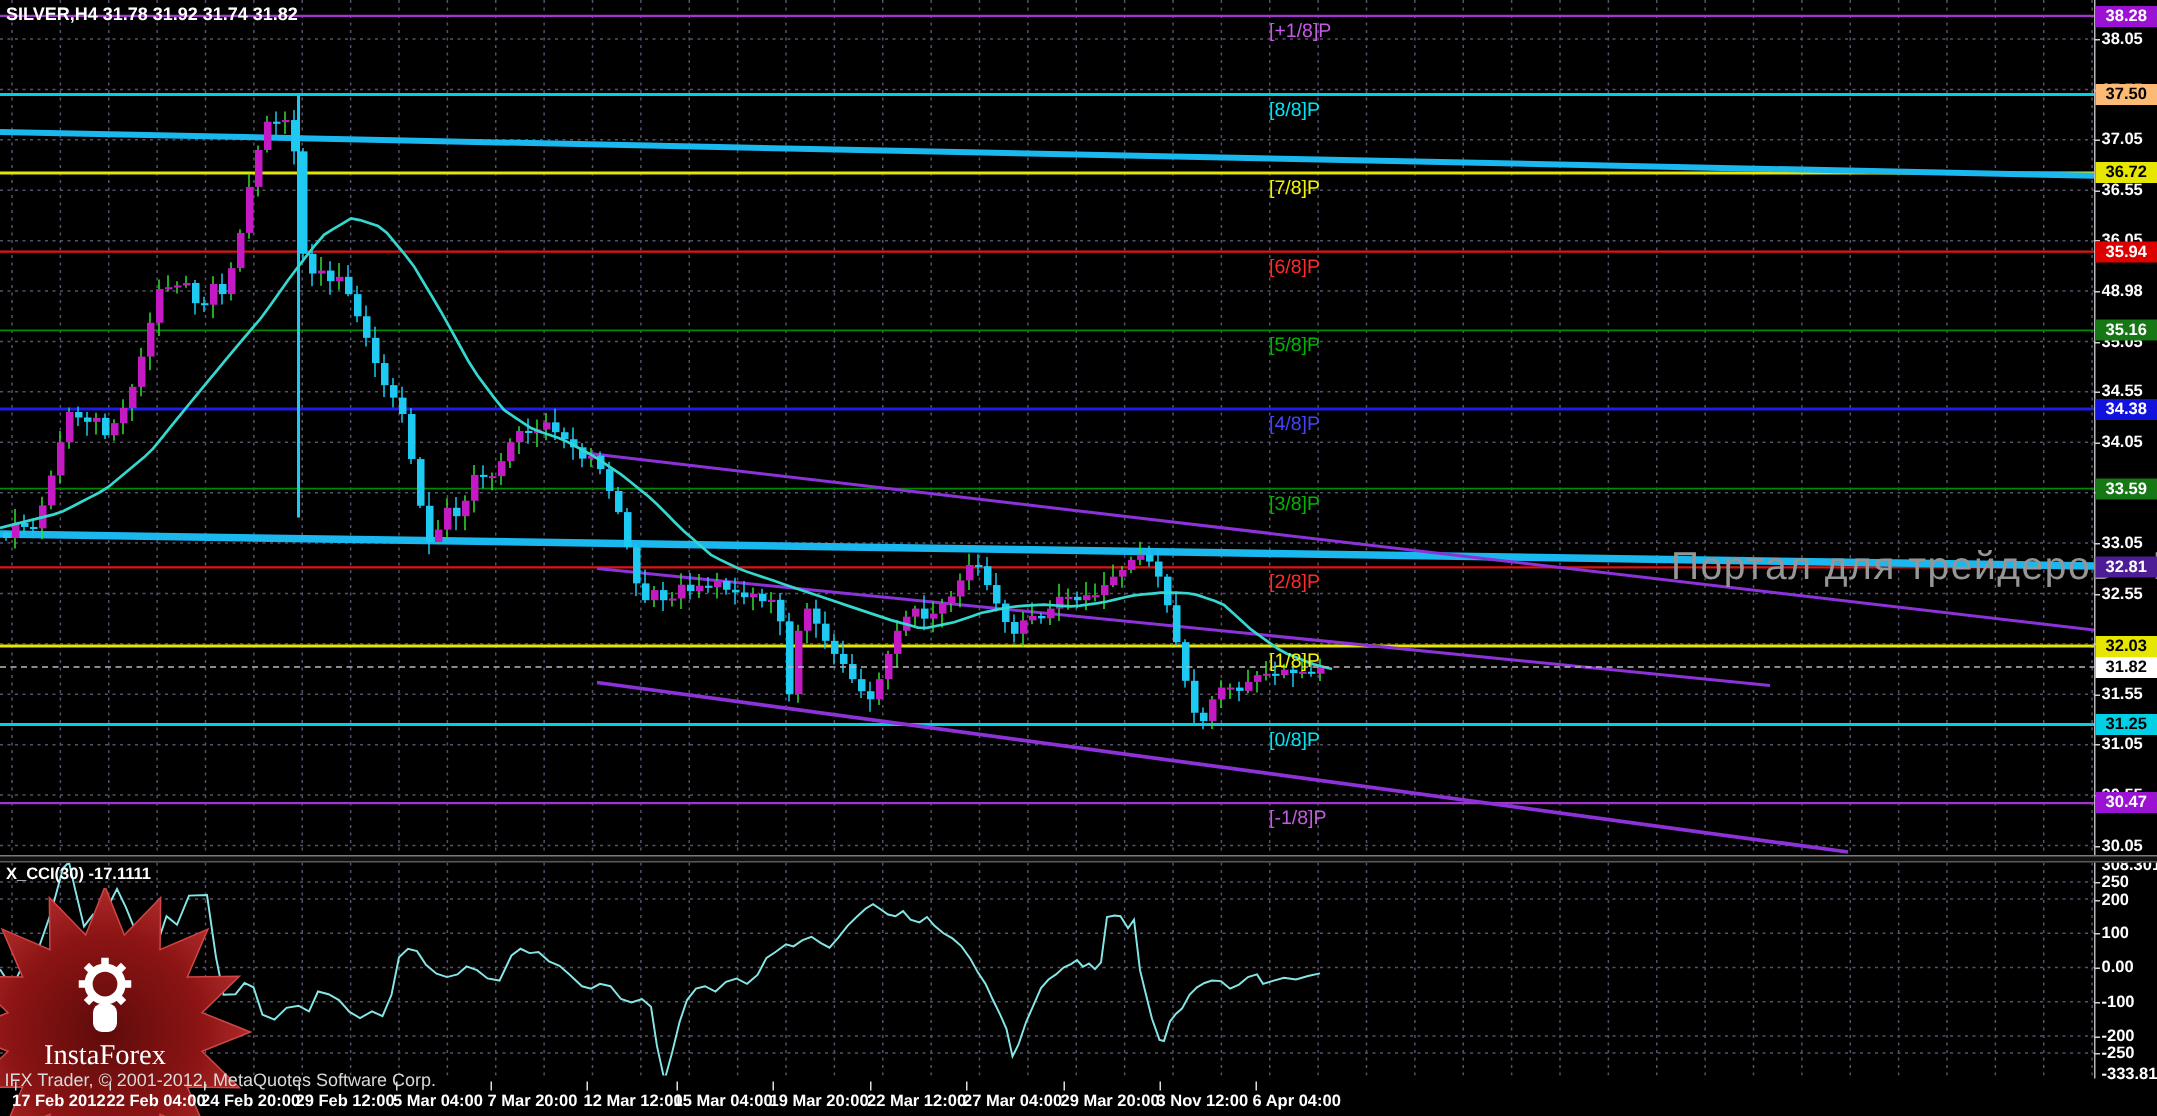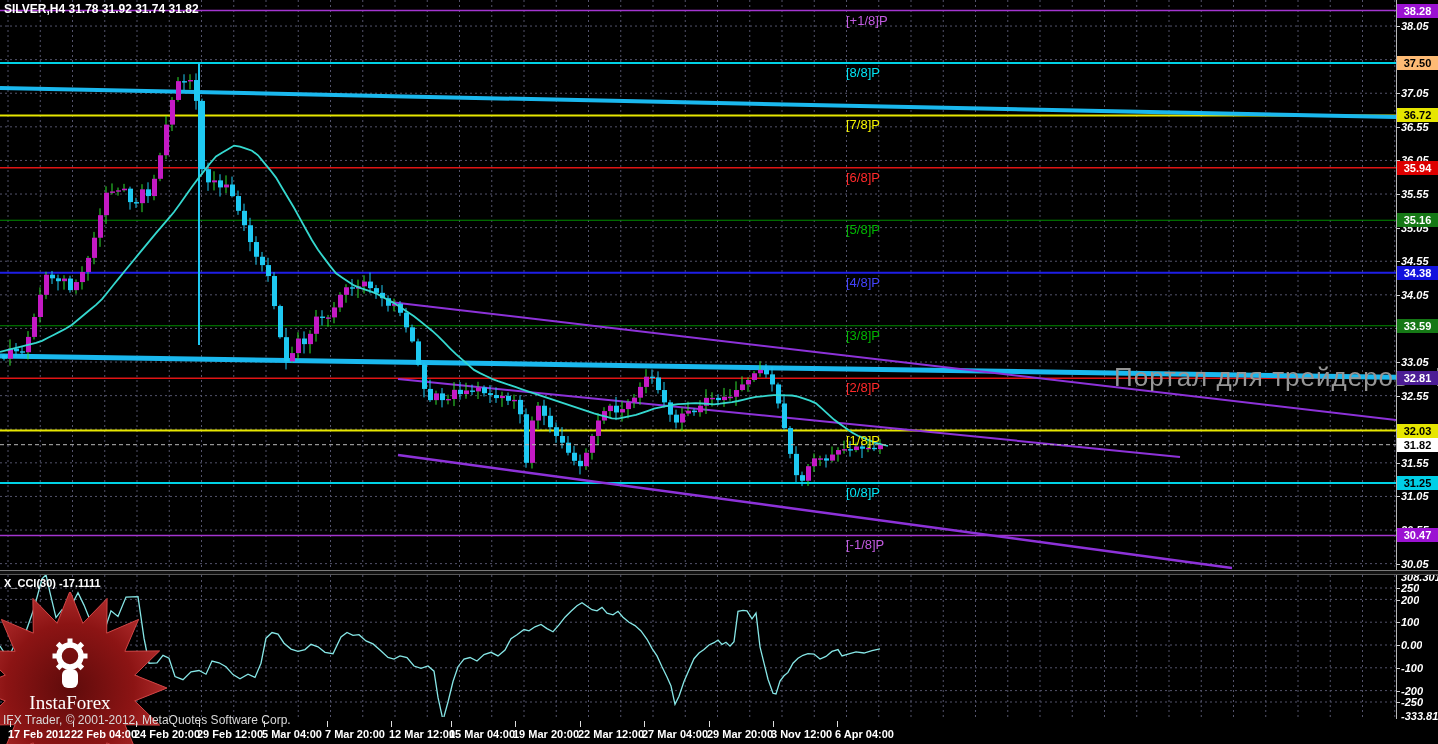--- a/index.html
+++ b/index.html
@@ -9,21 +9,21 @@
   #cci-pane{position:absolute;left:0;top:575px;width:1396px;height:142px;z-index:21;}
   #title{position:absolute;left:4px;top:2px;font-size:12px;font-weight:700;color:#fff;z-index:22;white-space:nowrap;}
   #cci-label{position:absolute;left:4px;top:577px;font-size:11px;font-weight:700;color:#fff;z-index:23;white-space:nowrap;}
   #watermark{position:absolute;left:1114px;top:362px;font-size:26px;color:#969696;z-index:30;white-space:nowrap;letter-spacing:1px;}
   #scalecol{position:absolute;left:1396px;top:0;width:42px;height:719px;background:#000;border-left:1px solid #b8b8b8;z-index:10;}
   #separator{position:absolute;left:0;top:570px;width:1438px;height:3px;background:#111;
              border-top:1px solid #7a7a7a;border-bottom:1px solid #585858;z-index:45;}
   #timebar{position:absolute;left:0;top:714px;width:1438px;height:30px;z-index:26;}
   #statusbar{position:absolute;left:3px;top:713px;font-size:12px;color:#d9d9d9;z-index:27;white-space:nowrap;}
   #logo{position:absolute;left:-35px;top:592px;z-index:25;}
-  .plabel{position:absolute;left:1401px;color:#fff;font-size:11px;font-weight:700;line-height:12px;z-index:40;white-space:nowrap;overflow:hidden;max-width:37px;font-style:italic;}
+  .plabel{position:absolute;left:1401px;color:#fff;font-size:11px;font-weight:700;line-height:12px;z-index:40;white-space:nowrap;overflow:hidden;max-width:37px;}
   .ptick{position:absolute;left:1396px;width:4px;height:1px;background:#cfcfcf;z-index:40;}
   .pbox{position:absolute;left:1397px;width:41px;height:14px;font-size:11px;font-weight:700;
         text-align:center;line-height:14px;z-index:41;overflow:hidden;}
   .tlabel{position:absolute;top:14px;color:#fff;font-size:11px;font-weight:700;white-space:nowrap;}
   .ttick{position:absolute;top:7px;width:1px;height:6px;background:#ddd;}
 </style>
 </head>
 <body>
 
 <div class="stage">
@@ -534,21 +534,21 @@
 <div class="plabel" style="top: 20.04px;">38.05</div>
     <div class="ptick" style="top: 26.04px;"></div>
     <div class="plabel" style="top: 53.64px;">37.55</div>
     <div class="ptick" style="top: 59.64px;"></div>
     <div class="plabel" style="top: 87.24px;">37.05</div>
     <div class="ptick" style="top: 93.24px;"></div>
     <div class="plabel" style="top: 120.84px;">36.55</div>
     <div class="ptick" style="top: 126.84px;"></div>
     <div class="plabel" style="top: 154.44px;">36.05</div>
     <div class="ptick" style="top: 160.44px;"></div>
-    <div class="plabel" style="top: 188.04px;">35.55</div>
+    <div class="plabel" style="top: 188.04px;">48.98</div>
     <div class="ptick" style="top: 194.04px;"></div>
     <div class="plabel" style="top: 221.64px;">35.05</div>
     <div class="ptick" style="top: 227.64px;"></div>
     <div class="plabel" style="top: 255.24px;">34.55</div>
     <div class="ptick" style="top: 261.24px;"></div>
     <div class="plabel" style="top: 288.84px;">34.05</div>
     <div class="ptick" style="top: 294.84px;"></div>
     <div class="plabel" style="top: 322.44px;">33.55</div>
     <div class="ptick" style="top: 328.44px;"></div>
     <div class="plabel" style="top: 356.04px;">33.05</div>

